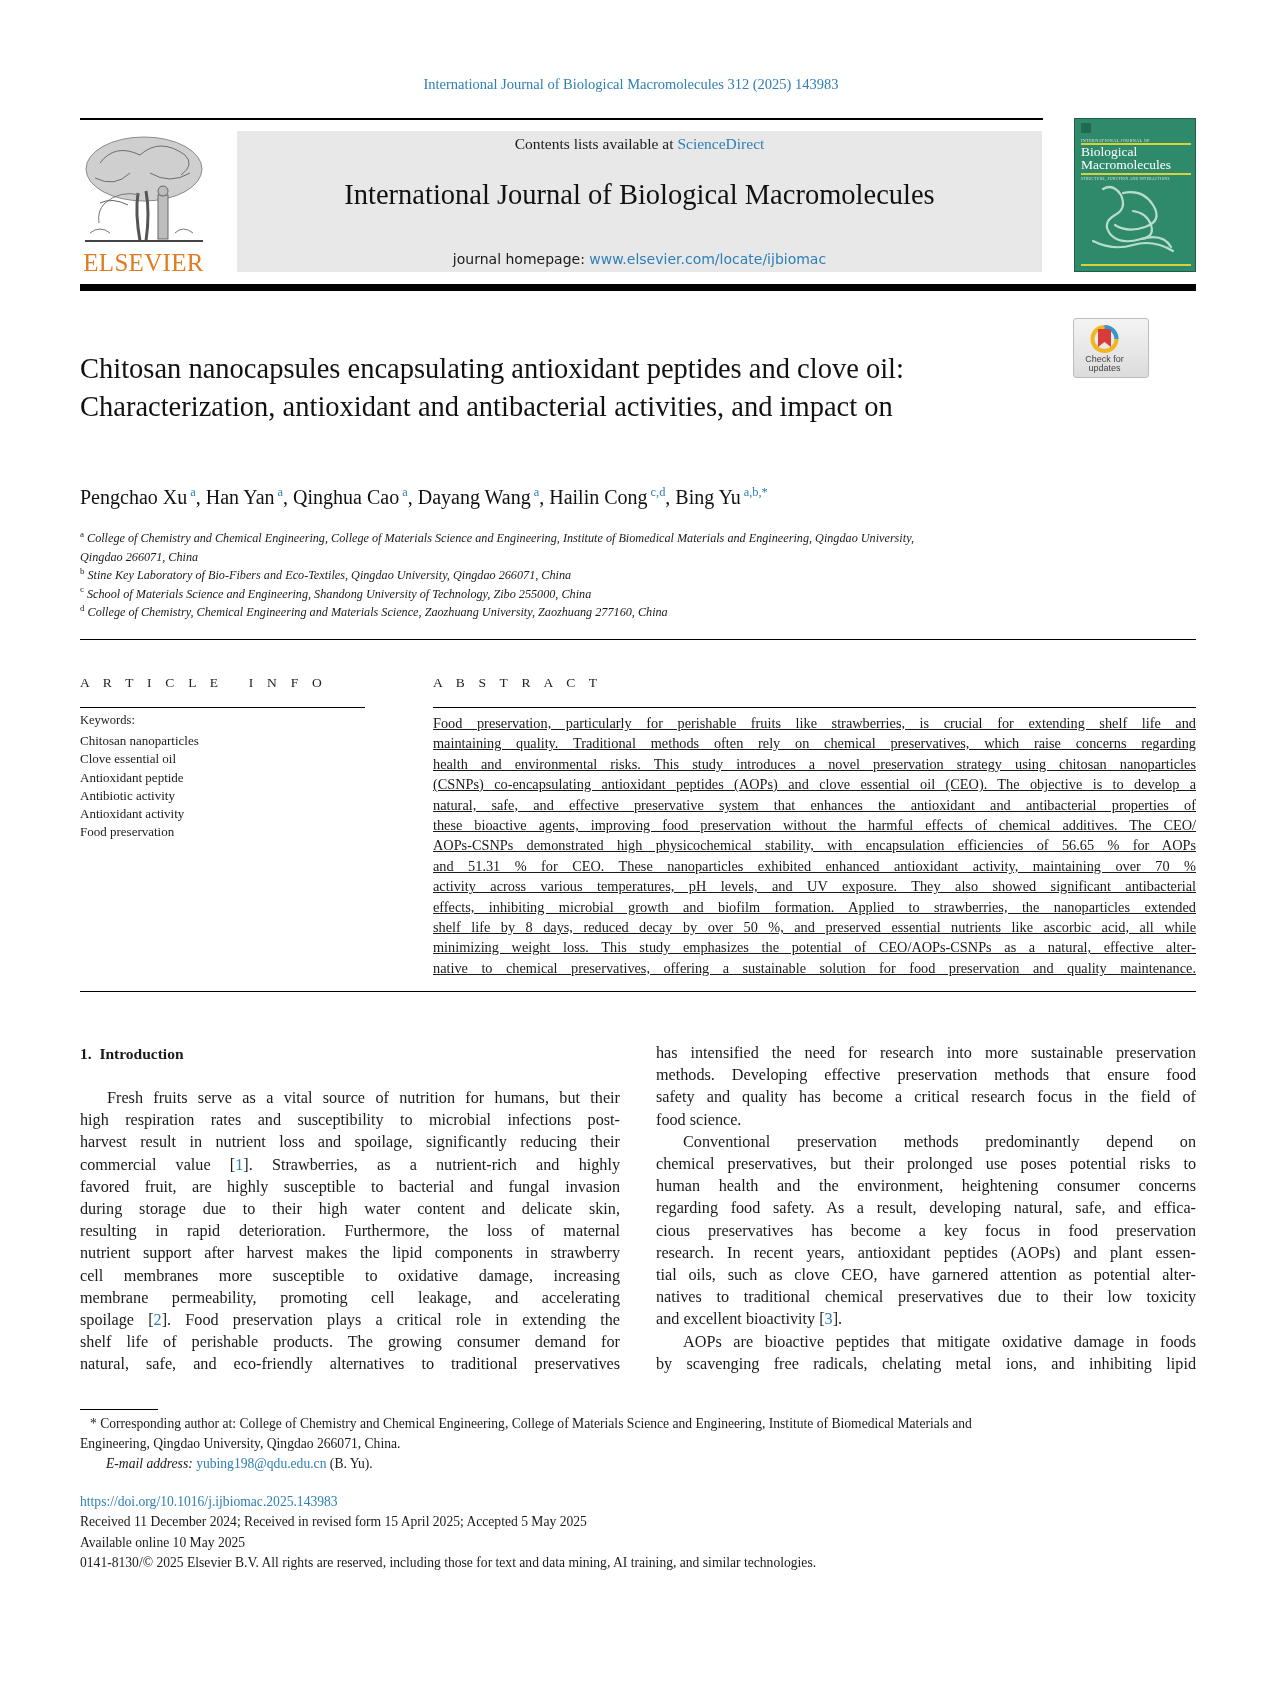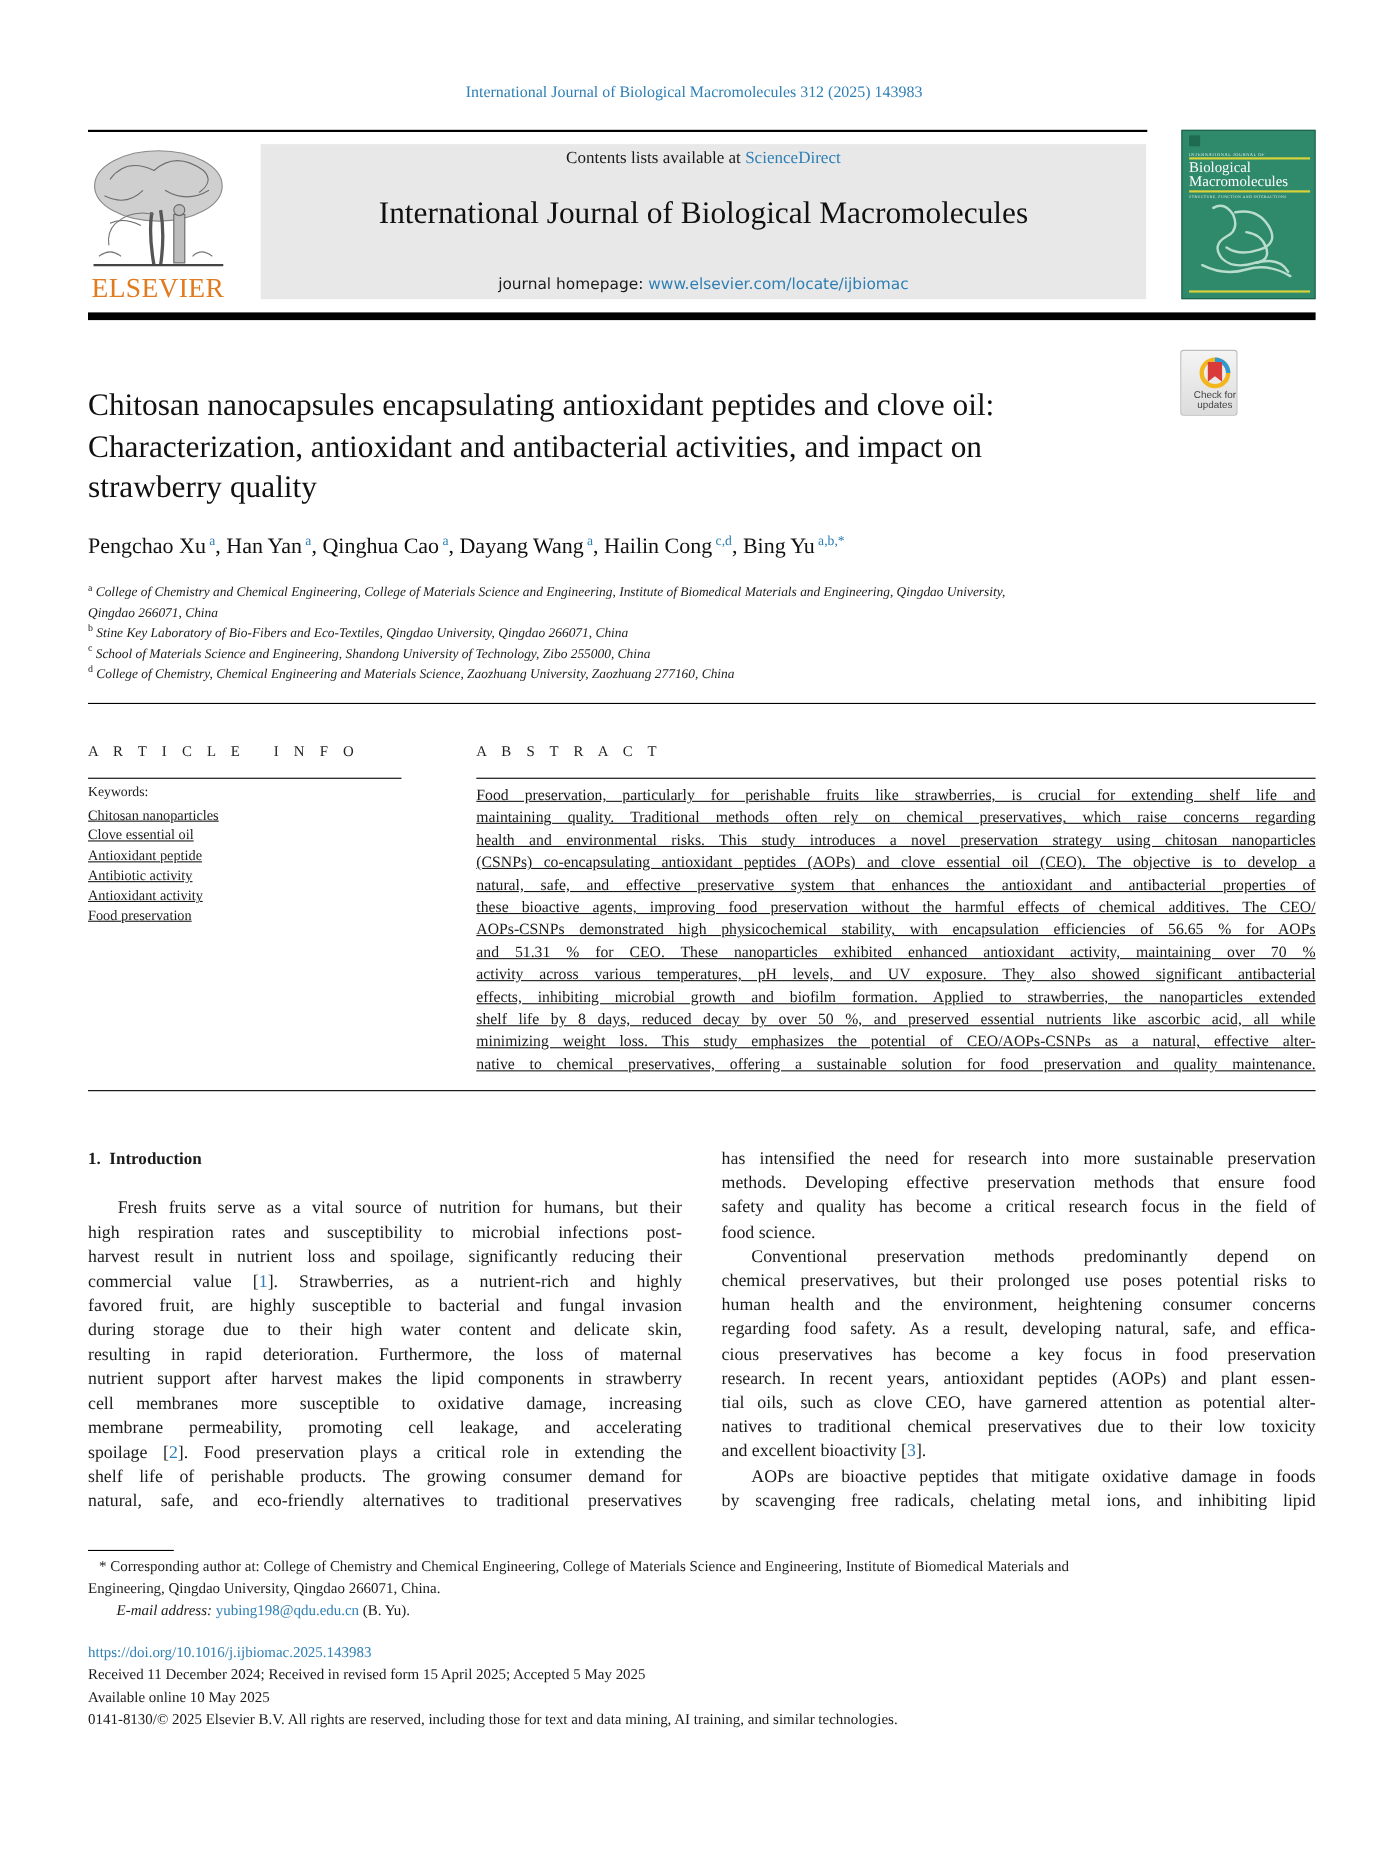--- a/index.html
+++ b/index.html
@@ -34,42 +34,42 @@
   #cover-bar1 { left: 6px; top: 24px; width: 110px; height: 2px; background: #d8d23a; }
   #cover-title { left: 6px; top: 26px; width: 112px; font-size: 13.5px; line-height: 13px; color: #fff; }
   #cover-bar2 { left: 6px; top: 54px; width: 110px; height: 2px; background: #d8d23a; }
   #cover-sub { left: 6px; top: 58px; font-size: 3.5px; color: #dfeee6; letter-spacing: 0.4px; }
   #cover-bar3 { left: 6px; top: 145px; width: 110px; height: 2px; background: #d8d23a; }
   #cover-art { left: 8px; top: 62px; width: 108px; height: 80px; }
 
   #rule-thick { left: 80px; top: 284px; width: 1116px; height: 7px; background: #000; }
 
   
-  #check-updates { left: 1073px; top: 318px; width: 52px; height: 60px; border: 1px solid #bdbdbd;
+  #check-updates { left: 1073px; top: 318px; width: 76px; height: 60px; border: 1px solid #bdbdbd;
                    border-radius: 3px; background: linear-gradient(#f4f4f4, #dcdcdc); box-sizing: border-box; }
   #check-updates-label { left: 0; width: 61px; top: 36px; text-align: center; font-family: "Liberation Sans", sans-serif;
                          font-size: 9px; line-height: 9px; color: #444; }
 
   
   #article-title { left: 80px; top: 350px; width: 960px; font-size: 28.5px; line-height: 37.5px; color: #111; }
 
   
   #authors { left: 80px; top: 486px; width: 1000px; font-size: 20px; color: #111; white-space: nowrap; }
 
   
   #affiliations { left: 80px; top: 529px; width: 1000px; font-size: 12.2px; line-height: 18.5px; font-style: italic; color: #1a1a1a; }
   #affiliations .aff-letter { font-style: normal; font-size: 9px; vertical-align: super; line-height: 0; margin-right: 3px; }
 
   #rule-mid { left: 80px; top: 639px; width: 1116px; height: 1.3px; background: #000; }
 
   
   #article-info-head { left: 80px; top: 675px; font-size: 13.5px; letter-spacing: 5.2px; color: #222; }
   #rule-info { left: 80px; top: 707px; width: 285px; height: 1.3px; background: #000; }
   #keywords-label { left: 80px; top: 713px; font-size: 12.5px; }
-  #keywords-list { left: 80px; top: 732px; font-size: 13px; line-height: 18.3px; margin: 0; padding: 0; list-style: none; text-decoration: underline; }
+  #keywords-list { left: 80px; top: 732px; font-size: 13px; line-height: 18.3px; margin: 0; padding: 0; list-style: none; }
 
   
   #abstract-head { left: 433px; top: 675px; font-size: 13.5px; letter-spacing: 5.2px; color: #222; }
   #rule-abs { left: 433px; top: 707px; width: 763px; height: 1.3px; background: #000; }
   #abstract-text { left: 433px; top: 713px; width: 763px; font-size: 14.3px; line-height: 20.4px; text-align: justify;
                    text-align-last: justify; text-decoration: underline; }
   #abstract-text span.line { display: block; text-align: justify; text-align-last: justify; }
   #abstract-text span.line.last { text-align-last: justify; }
 
   #rule-after-abs { left: 80px; top: 991px; width: 1116px; height: 1.3px; background: #000; }
@@ -155,21 +155,20 @@
   </svg>
   <div id="check-updates-label" class="abs">
     <div>Check for</div>
     <div>updates</div>
   </div>
 </div>
 
 <h1 id="article-title" class="abs" style="margin:0;font-weight:normal;">
   <div>Chitosan nanocapsules encapsulating antioxidant peptides and clove oil:</div>
   <div>Characterization, antioxidant and antibacterial activities, and impact on</div>
-  <div>strawberry quality</div>
 </h1>
 
 <div id="authors" class="abs">
   <span>Pengchao Xu</span><span class="sup">a</span>,
   <span>Han Yan</span><span class="sup">a</span>,
   <span>Qinghua Cao</span><span class="sup">a</span>,
   <span>Dayang Wang</span><span class="sup">a</span>,
   <span>Hailin Cong</span><span class="sup">c,d</span>,
   <span>Bing Yu</span><span class="sup">a,b,*</span>
 </div>

